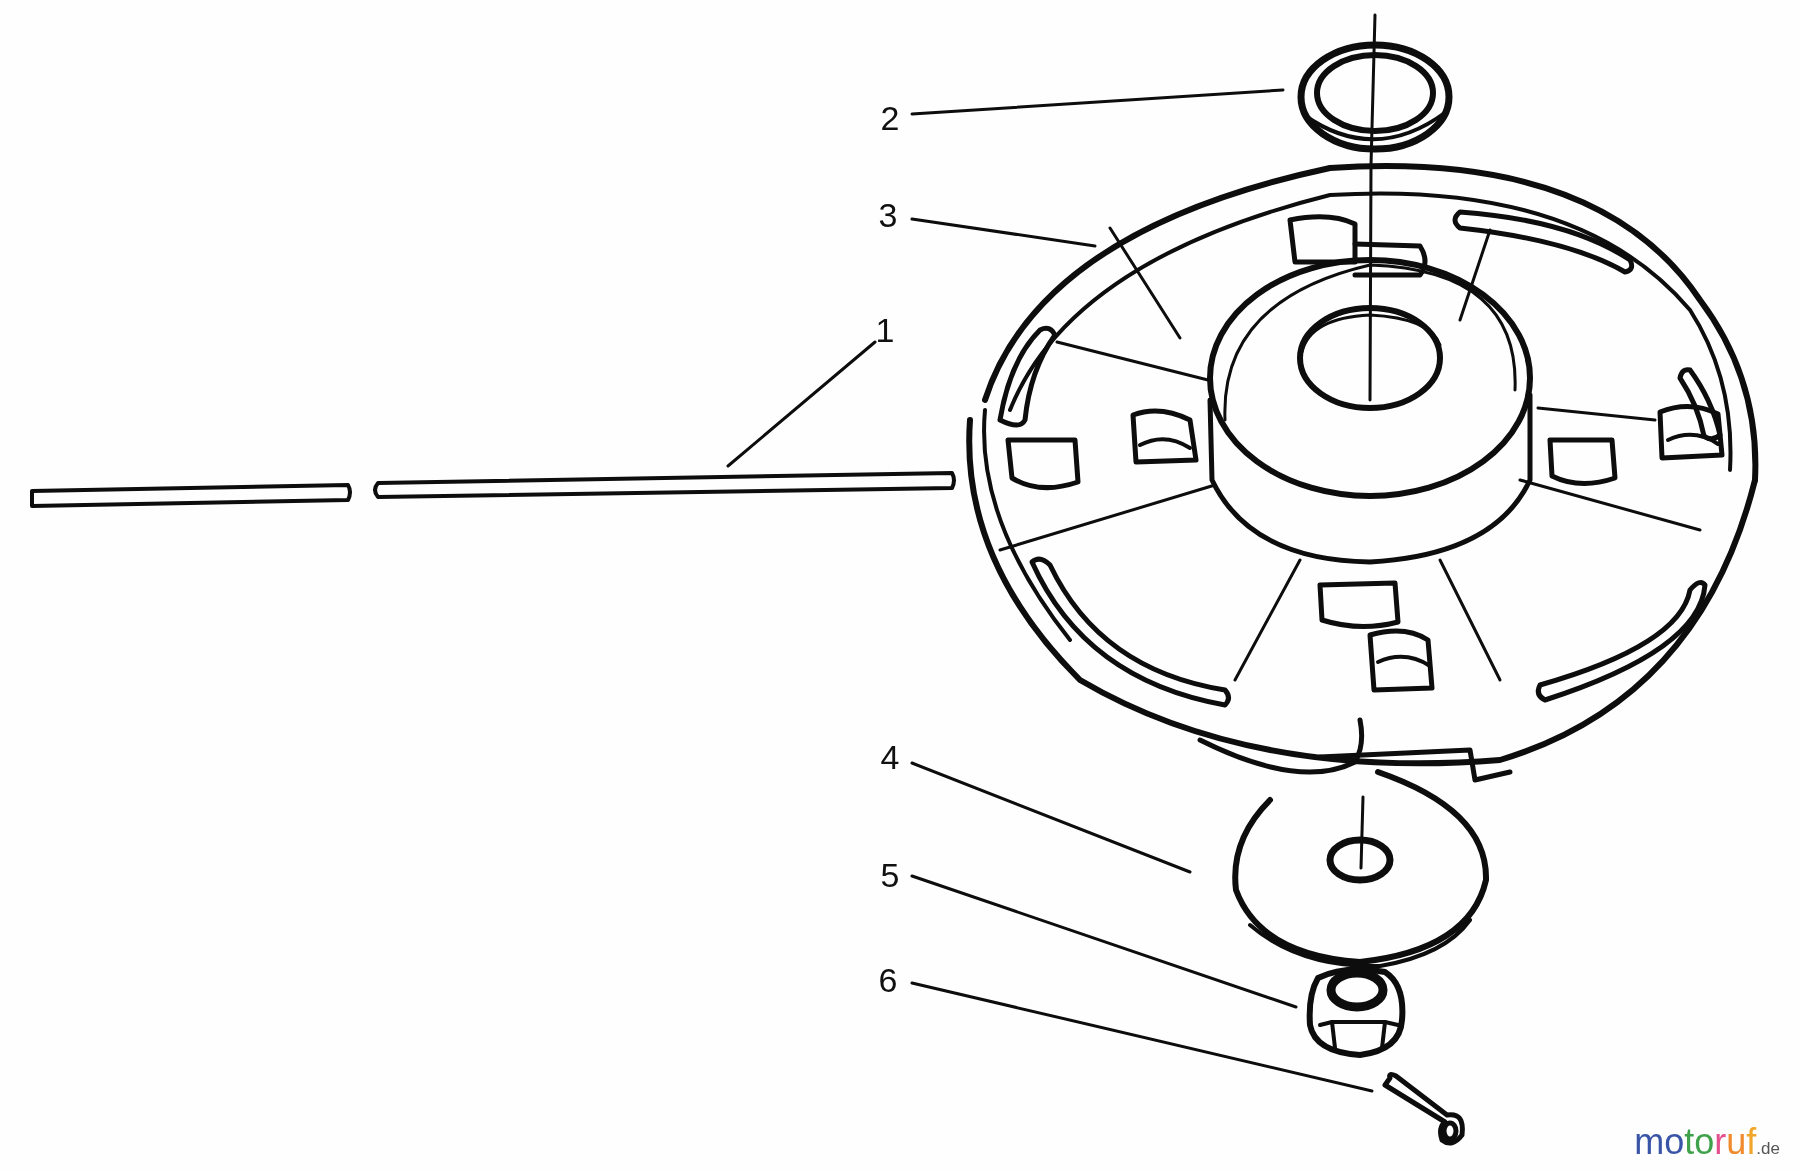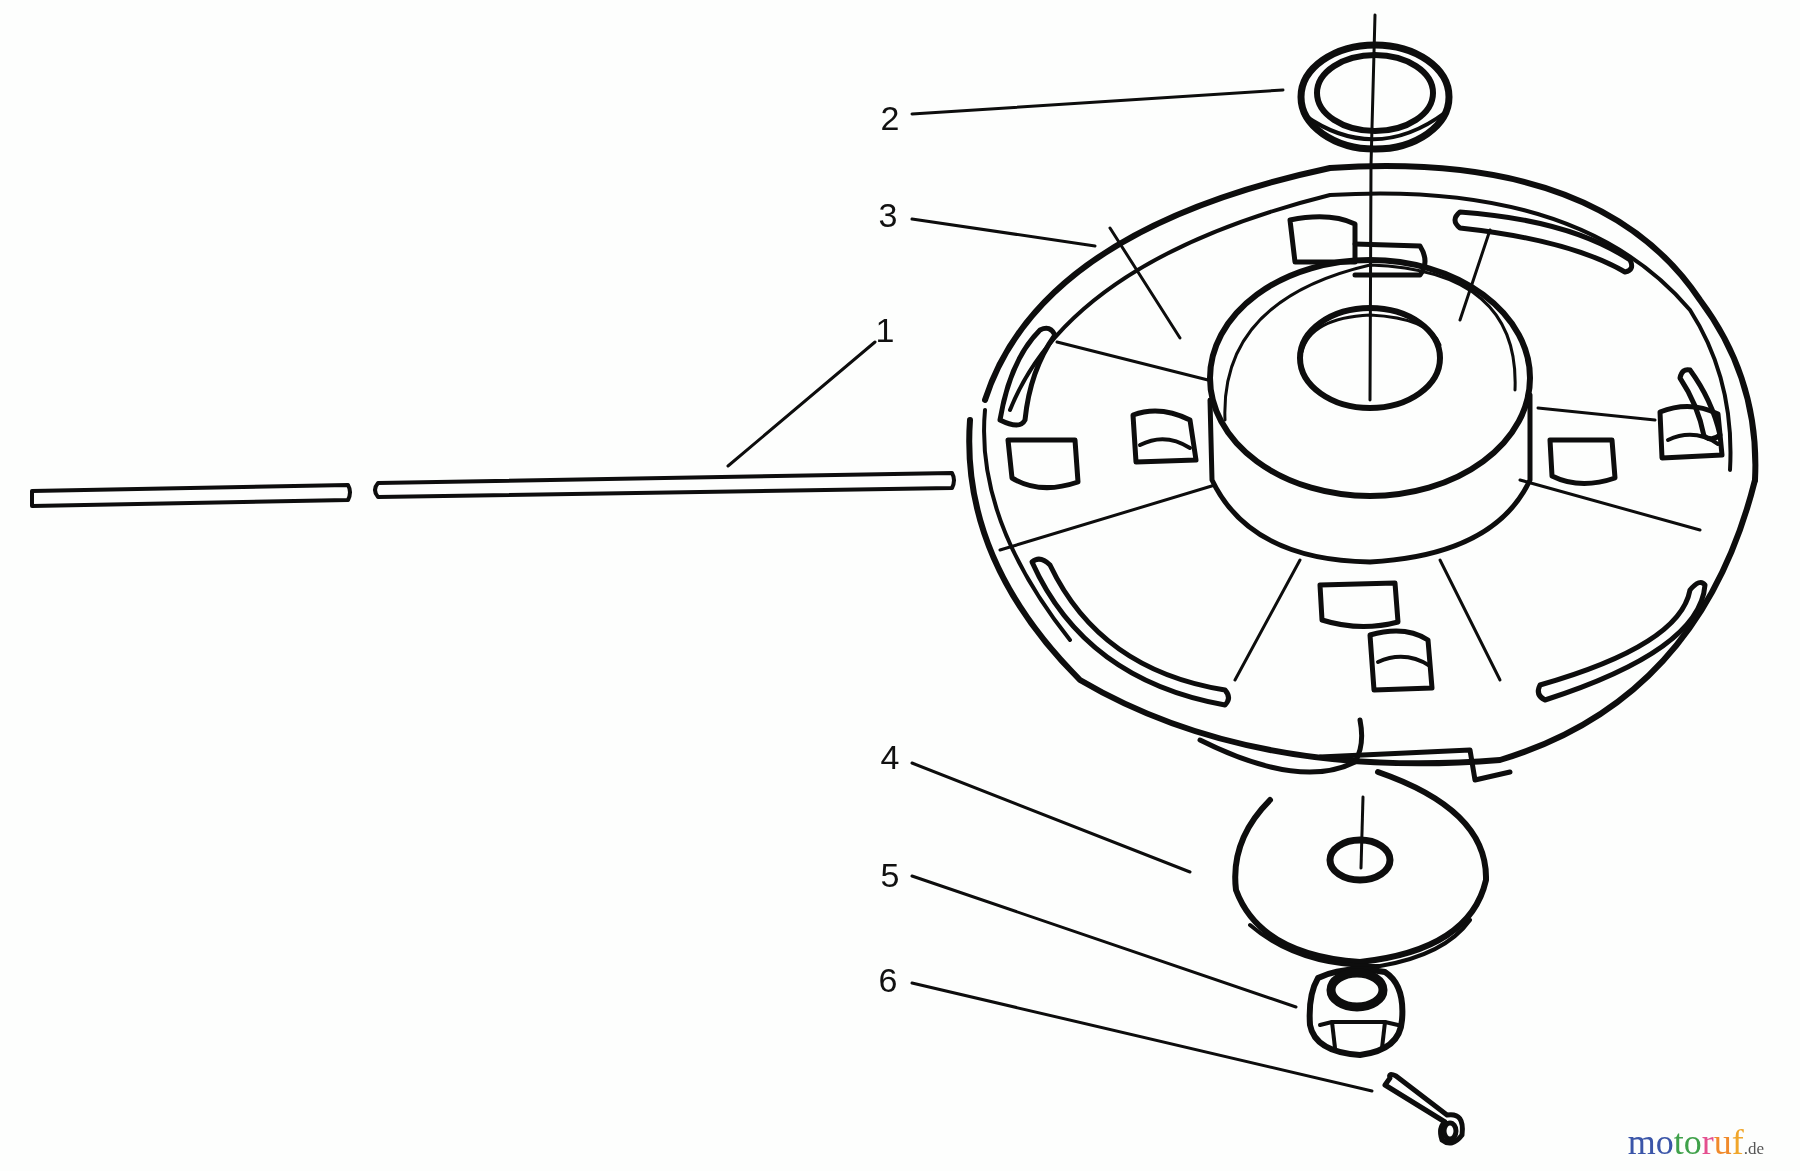--- a/index.html
+++ b/index.html
@@ -7,22 +7,22 @@
   #diagram { position: absolute; left: 0; top: 0; width: 1800px; height: 1171px; }
   .callout {
     position: absolute;
     font-family: "Liberation Sans", sans-serif;
     font-size: 34px;
     color: #111;
     line-height: 1;
     transform: translate(-50%, -50%);
   }
   #watermark {
-    position: absolute; right: 36px; bottom: 8px;
-    font-family: Liberation Serif, serif;
+    position: absolute; right: 20px; bottom: 8px;
+    font-family: Liberation Sans, sans-serif;
     font-size: 36px; letter-spacing: 0px;
   }
   #watermark .tld { font-size: 17px; color: #555; }
   svg .k { fill: none; stroke: #0d0d0d; stroke-linecap: round; stroke-linejoin: round; }
 </style>
 </head>
 <body>
 
 <svg id="diagram" viewBox="0 0 1800 1171" xmlns="http://www.w3.org/2000/svg">
 

